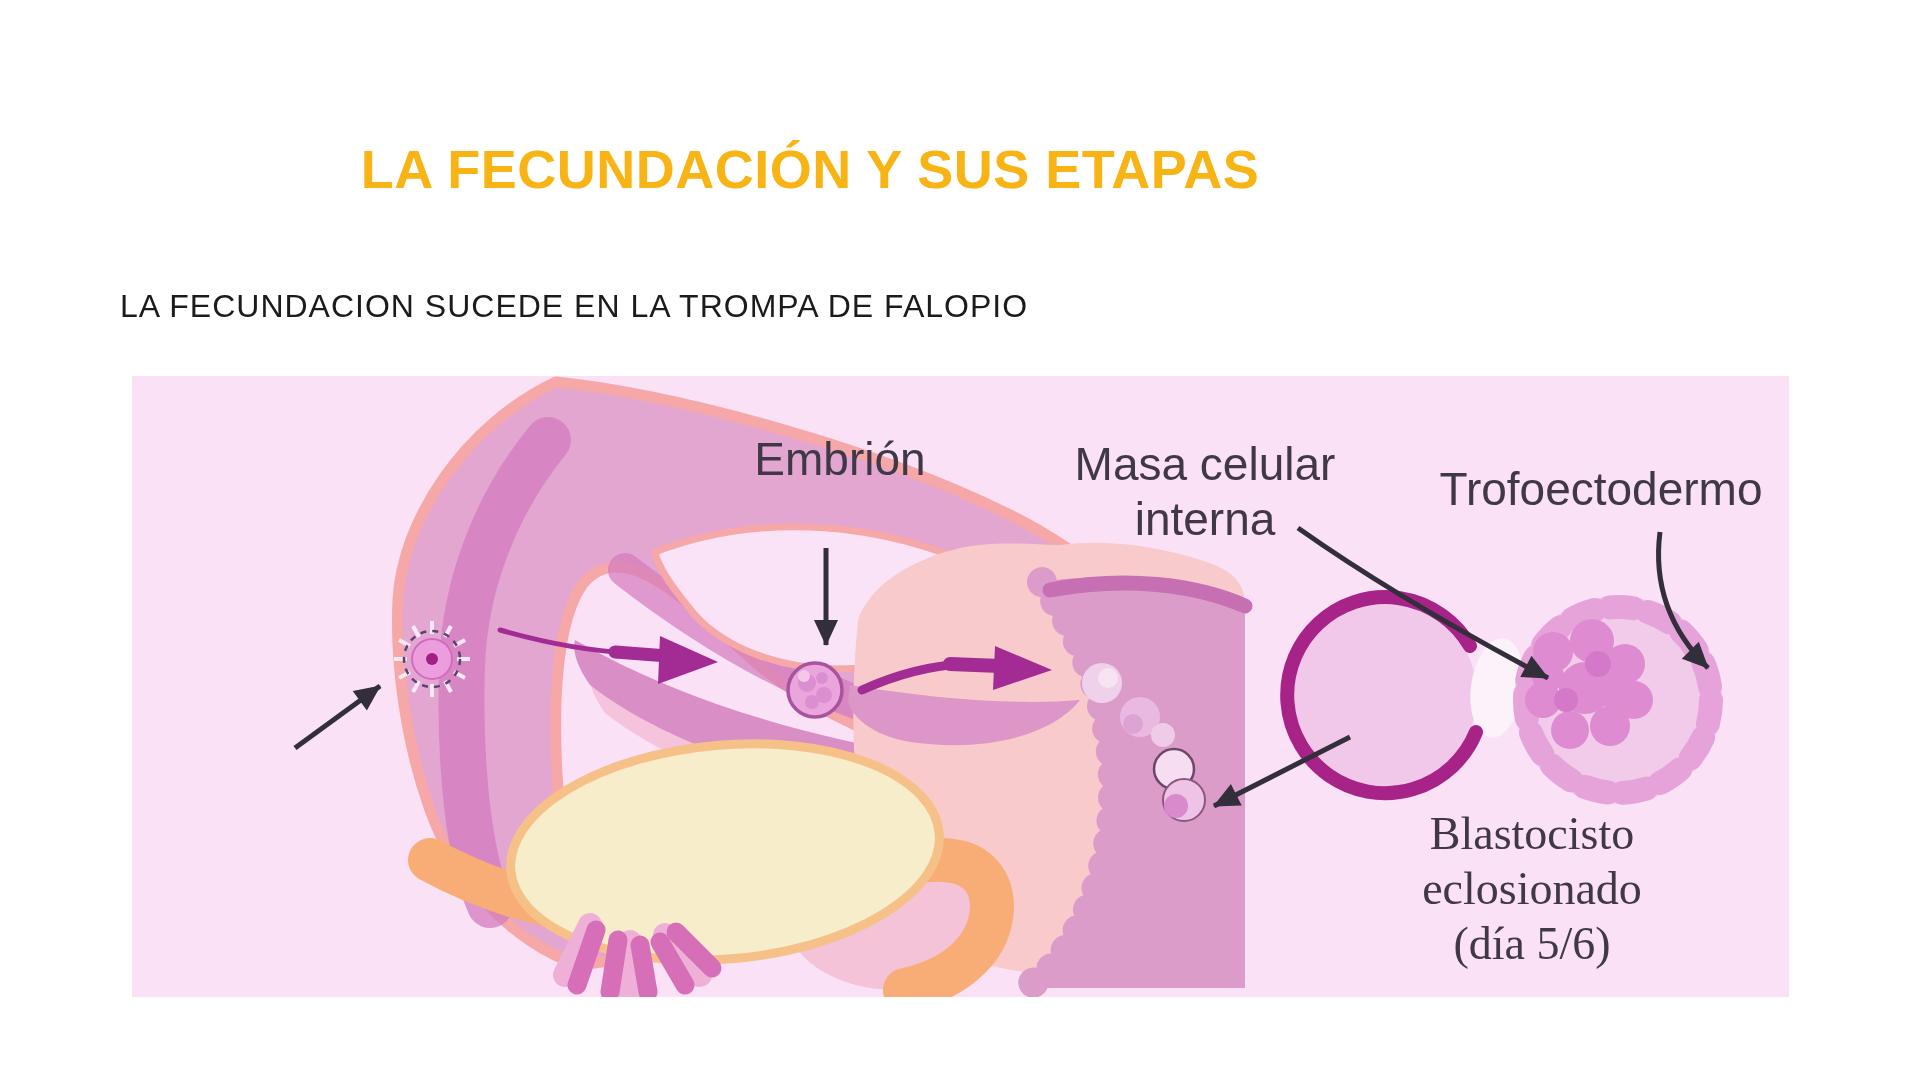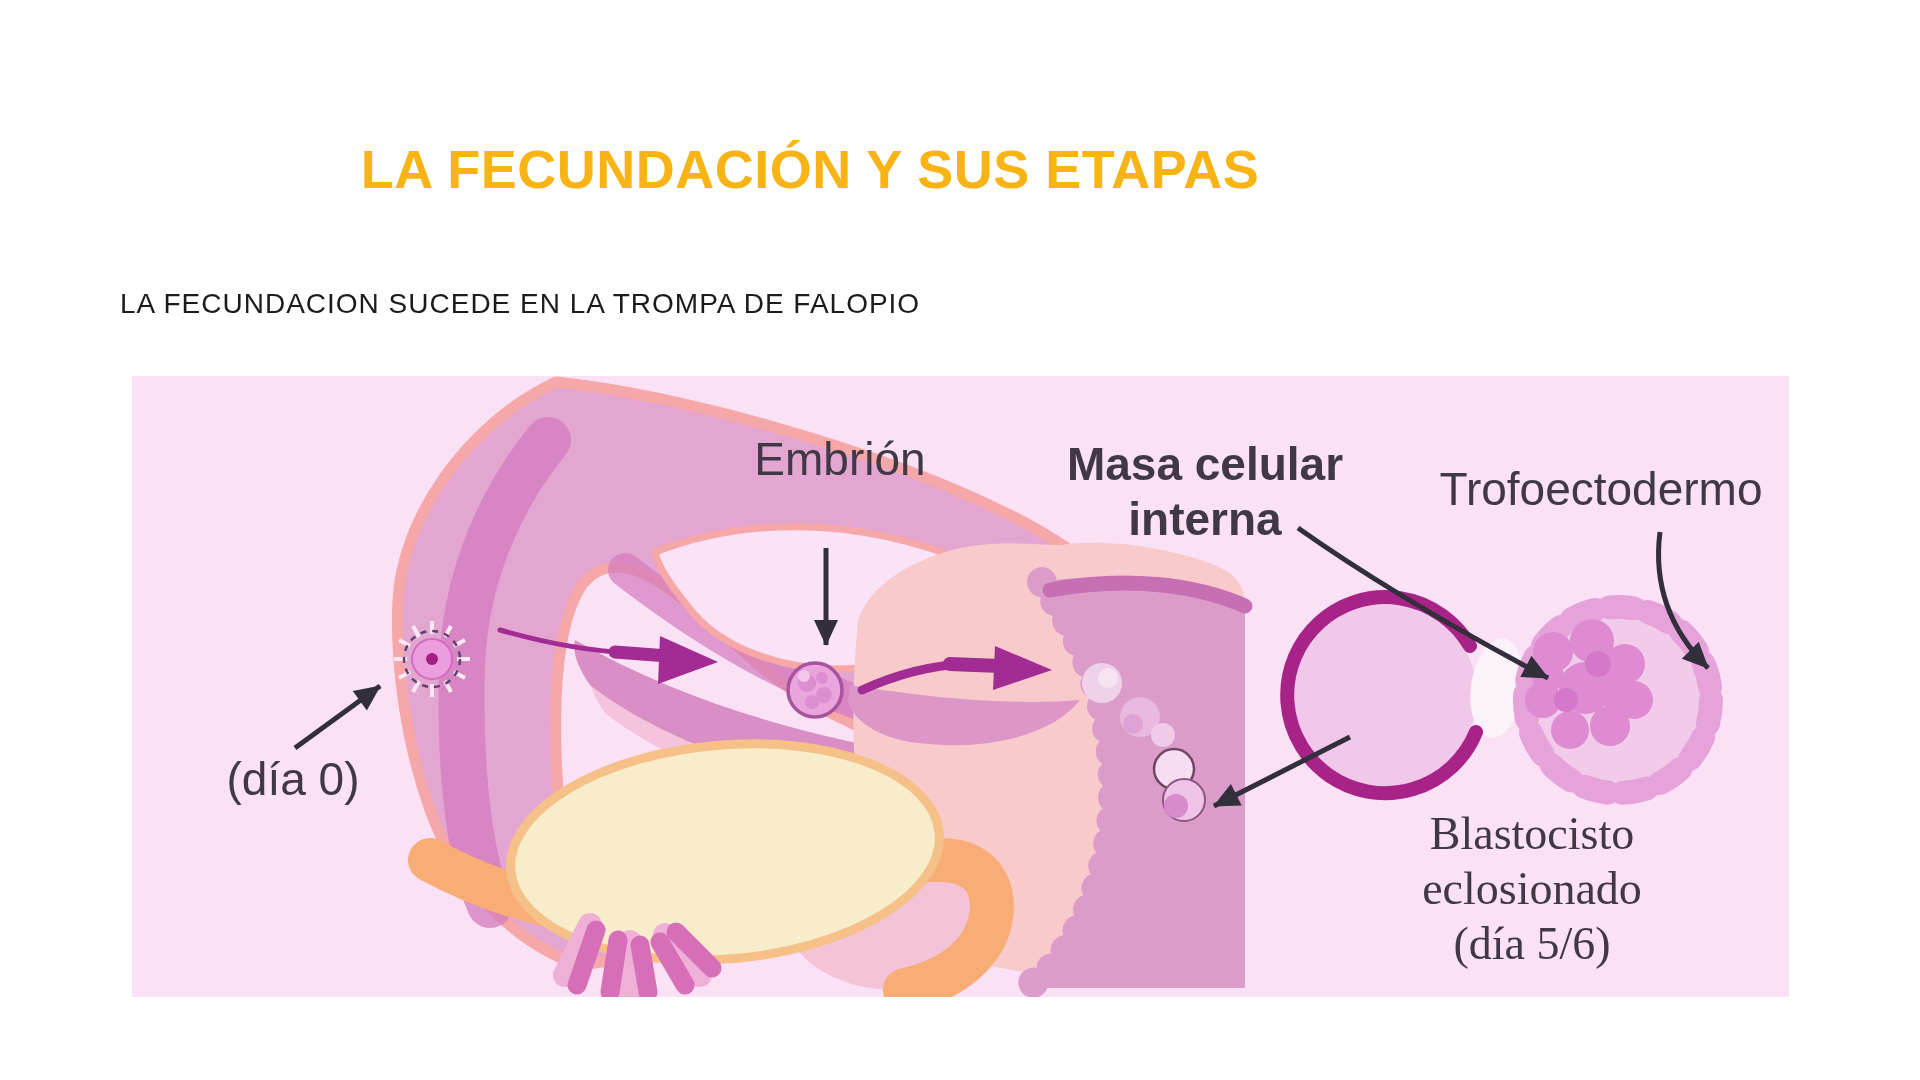--- a/index.html
+++ b/index.html
@@ -1,21 +1,21 @@
 <!DOCTYPE html>
 <html><head>
 <meta charset="utf-8">
 <style>
   html,body{margin:0;padding:0;background:#ffffff;}
   #page{position:relative;width:1920px;height:1080px;background:#ffffff;overflow:hidden;
         font-family:"Liberation Sans",sans-serif;}
   #slide-title{position:absolute;left:810px;top:138px;transform:translateX(-50%);
         white-space:nowrap;font-size:54px;font-weight:bold;color:#F8B314;letter-spacing:0.5px;}
   #slide-subtitle{position:absolute;left:120px;top:288px;white-space:nowrap;
-        font-size:28px;font-weight:400;color:#1b1b1b;letter-spacing:1px;}
+        font-size:32px;font-weight:400;color:#1b1b1b;letter-spacing:1px;}
   #diagram{position:absolute;left:132px;top:376px;width:1848px;height:621px;}
   #diagram svg{position:absolute;left:0;top:0;}
   .dlabel{position:absolute;transform:translateX(-50%);text-align:center;
         font-size:46px;line-height:55px;color:#413847;white-space:nowrap;}
   .dline{display:block;}
 </style>
 </head>
 <body>
 
 <div id="page">
@@ -200,27 +200,26 @@
         <path d="M 826 548 L 826 645" marker-end="url(#ah)"></path>
         <path d="M 1298 528 Q 1400 600 1548 678" marker-end="url(#ah)"></path>
         <path d="M 1660 532 Q 1650 610 1708 668" marker-end="url(#ah)"></path>
         <path d="M 1350 737 L 1214 806" marker-end="url(#ah)"></path>
       </g>
     </svg>
 
     <div class="dlabel" style="left:708px;top:56px;">
       <span class="dline">Embrión</span>
     </div>
-    <div class="dlabel" style="left:1073px;top:61px;font-weight:bold;">
+    <div class="dlabel" style="left:1073px;top:61px;">
       <span class="dline">Masa celular</span>
       <span class="dline">interna</span>
     </div>
     <div class="dlabel" style="left:1469px;top:86px;text-align:right;">Trofoectodermo</div>
     <div class="dlabel" style="left:161px;top:376px;">
-      <span class="dline">(día 0)</span>
     </div>
     <div class="dlabel" style="left:1400px;top:430px;font-family:Liberation Serif, serif;">
       <span class="dline">Blastocisto</span>
       <span class="dline">eclosionado</span>
       <span class="dline">(día 5/6)</span>
     </div>
   </div>
 </div>
 
 </body></html>

